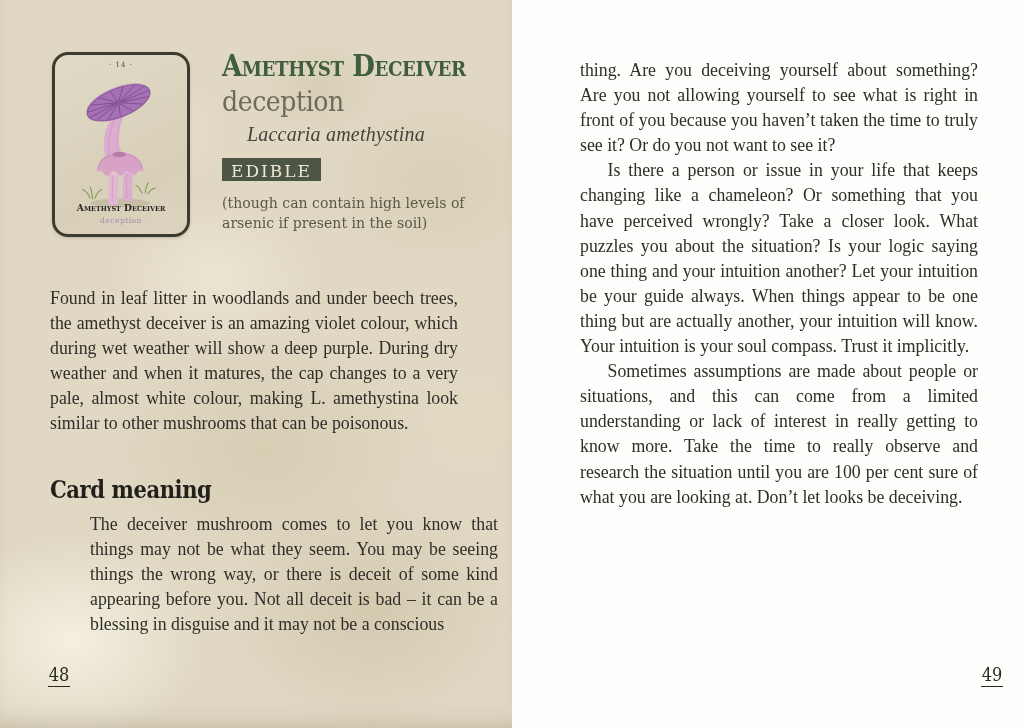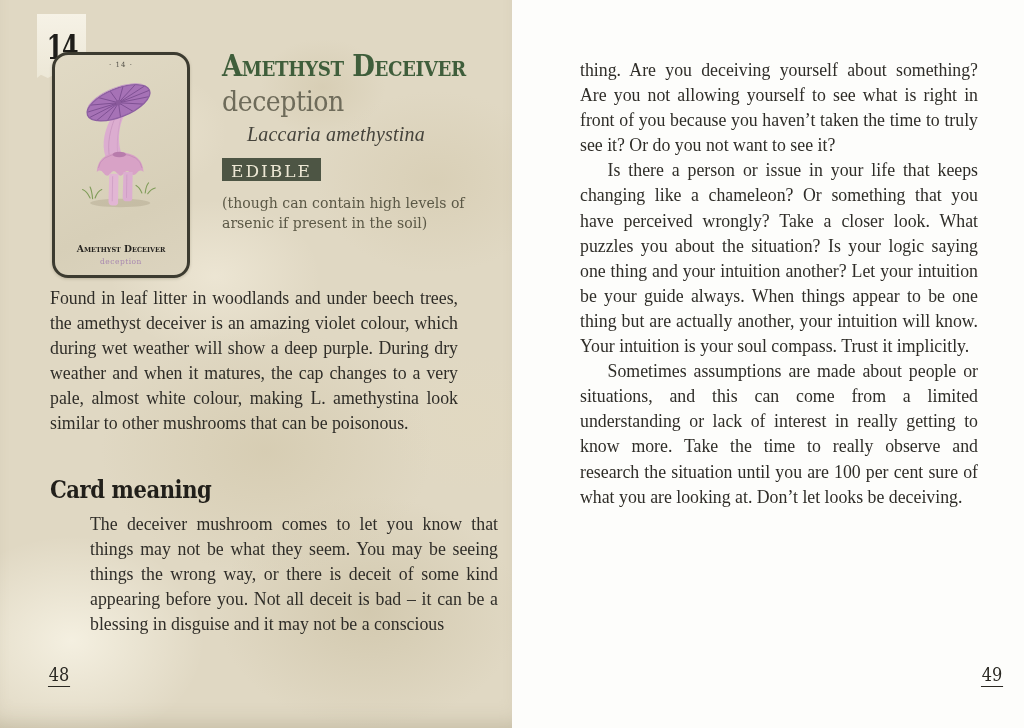--- a/index.html
+++ b/index.html
@@ -35,21 +35,21 @@
     box-shadow:1px 2px 3px rgba(90,80,55,.35);
     clip-path:polygon(0 0,100% 0,100% 91%,86% 96%,70% 90%,54% 97%,38% 91%,22% 97%,8% 92%,0 97%);
     display:flex;align-items:center;justify-content:center;
   }
   .tab-num{
     font-family:"DejaVu Serif",serif;font-weight:bold;font-size:33px;color:#1f1e1a;
     transform:scaleX(.72);letter-spacing:-2px;
   }
   
   .card{
-    position:absolute;left:52px;top:52px;width:138px;height:226px;
+    position:absolute;left:52px;top:52px;width:138px;height:185px;
     background:linear-gradient(155deg,#e1dac5,#d7cfb8 70%,#dcd4bf);
     border:3px solid #3c3b30;border-radius:16px;box-sizing:border-box;
     box-shadow:0 1px 3px rgba(80,70,45,.25);
   }
   .card-mark{
     position:absolute;top:6px;left:0;width:100%;text-align:center;
     font-family:"DejaVu Serif",serif;font-size:7px;color:#55534a;letter-spacing:1px;
   }
   .card-art{position:absolute;left:10px;top:16px;width:112px;height:142px;}
   .card-name{
@@ -111,23 +111,20 @@
   .pn-left{left:46px;top:663px;}
   .pn-right{right:46px;top:663px;}
 </style>
 </head>
 <body>
 
 <div id="spread">
 
   <div class="page-left">
 
-    <div class="tab">
-      <span class="tab-num">14</span>
-    </div>
 
     <div class="card">
       <div class="card-mark">· 14 ·</div>
 
       <svg class="card-art" viewBox="0 0 130 170" aria-hidden="true">
         <ellipse cx="64" cy="158" rx="36" ry="5" fill="rgba(115,105,75,0.18)"></ellipse>
 
         <g stroke="#7f9c58" stroke-width="1.3" fill="none" stroke-linecap="round">
           <path d="M28 152 q-4 -8 -9 -10"></path>
           <path d="M31 153 q-1 -10 -3 -14"></path>

